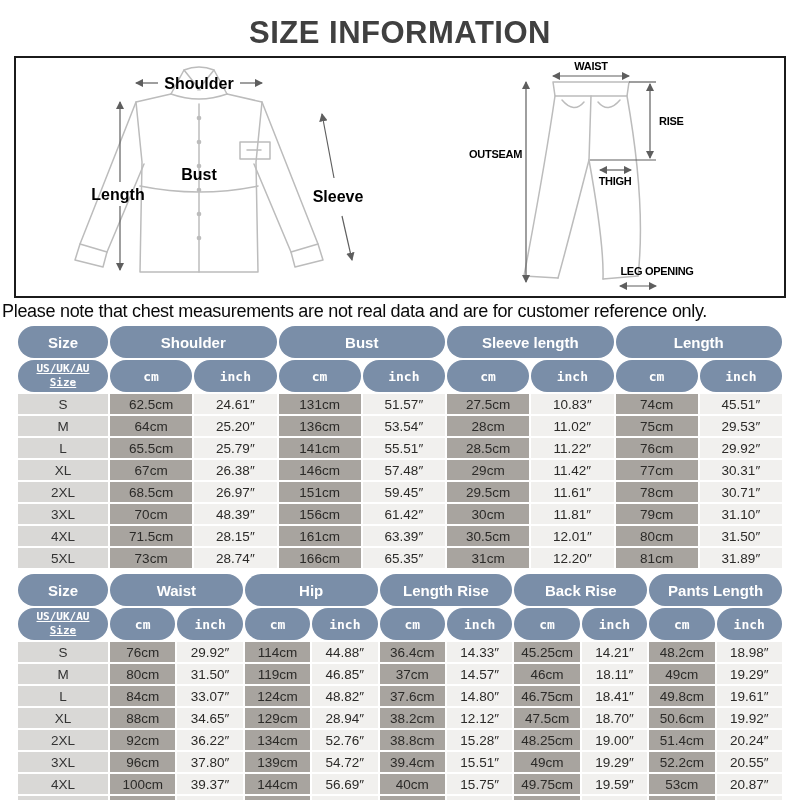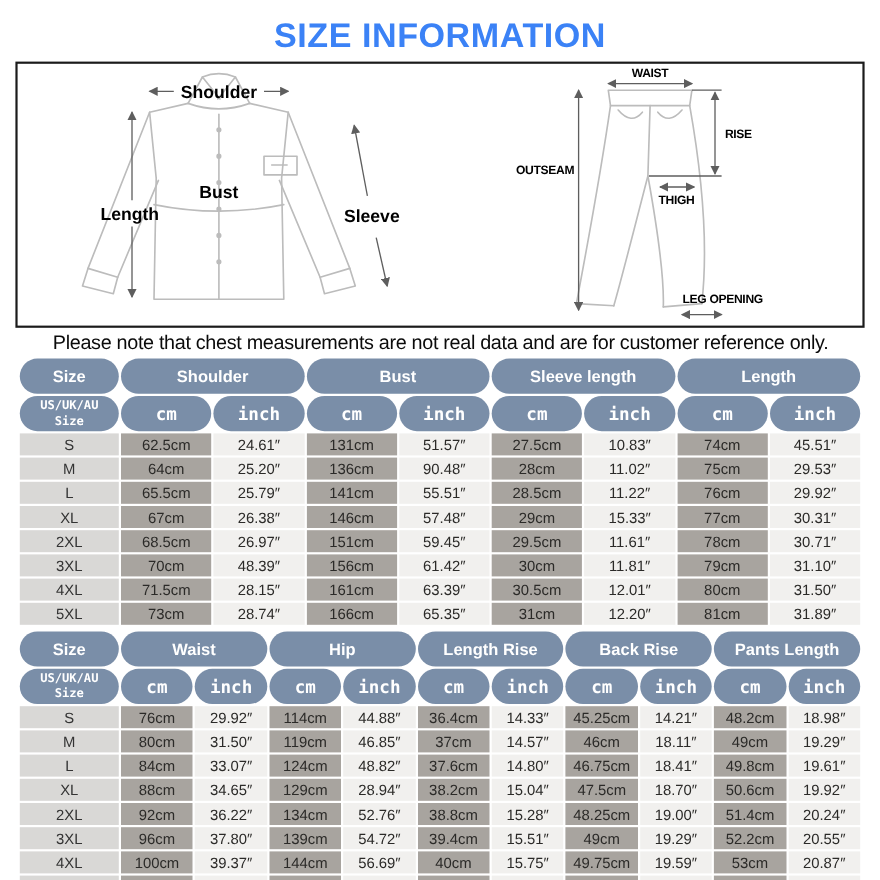--- a/index.html
+++ b/index.html
@@ -1,41 +1,41 @@
 <!DOCTYPE html>
 <html style="--header-bg: #7a8ea8; --cm-cell-bg: #a8a49f; --inch-cell-bg: #f1f0ee; --size-cell-bg: #d9d8d6;"><head>
 <meta charset="utf-8">
 <style>
   html,body{margin:0;padding:0;background:#fff;}
   body{width:800px;height:800px;overflow:hidden;font-family:"Liberation Sans",sans-serif;}
 
-  .page-title{margin:14px 0 0 0;text-align:center;font-size:31px;font-weight:bold;color:#3b82f6;
+  .page-title{margin:14px 0 0 0;text-align:center;font-size:31px;font-weight:bold;color:#404040;
     font-family:"Liberation Sans",sans-serif;letter-spacing:0.5px;line-height:38px;}
 
   .diagram-box{margin:4px 14px 0 14px;height:238px;border:2px solid #1b1b1b;display:flex;overflow:hidden;}
   .pane{flex:0 0 auto;}
   .pane-shirt{width:360px;}
   .pane-pants{width:408px;}
   svg text{font-family:"Liberation Sans",sans-serif;fill:#000;}
   .big-lab{font-size:16px;font-weight:bold;}
   .sm-lab{font-size:11px;font-weight:bold;letter-spacing:-0.3px;}
   .garment{stroke:#bcbcbc;stroke-width:1.5;fill:none;stroke-linejoin:round;stroke-linecap:round;}
   .arrow{stroke:#5e5e5e;stroke-width:1.2;fill:none;}
 
   .note-line{font-size:18px;letter-spacing:-0.3px;color:#0a0a0a;white-space:nowrap;
-    padding:3px 0 2px 2px;line-height:21px;margin-left:46px;}
+    padding:3px 0 2px 2px;line-height:21px;}
 
   table.size-table{border-collapse:separate;border-spacing:2px;width:768px;margin:0 auto;table-layout:fixed;}
   table.size-table + table.size-table{margin-top:2px;}
   .c-size{width:90px;}
   th{font-weight:bold;color:#fff;background:var(--header-bg,#7a8ea8);border-radius:16px;}
   .group-row th{height:30px;font-size:15px;}
-  .unit-row th{height:30px;font-family:"DejaVu Sans Mono",monospace;font-size:16px;font-weight:bold;}
+  .unit-row th{height:30px;font-family:"DejaVu Sans Mono",monospace;font-size:13px;font-weight:bold;}
   .unit-row th.region{font-size:11px;line-height:1.25;}
-  .region .rl{display:block;}
+  .region .rl{display:block;text-decoration:underline;}
   .data-row td{height:18px;text-align:center;font-size:13.5px;color:#2b2a28;
     font-family:"Liberation Sans","DejaVu Sans",sans-serif;}
   .data-row td:first-child{background:var(--size-cell-bg,#d9d8d6);color:#333;}
   .data-row td:nth-child(even){background:var(--cm-cell-bg,#a8a49f);}
   .data-row td:nth-child(odd):not(:first-child){background:var(--inch-cell-bg,#f1f0ee);}
 </style>
 </head>
 <body>
 
 <h1 class="page-title">SIZE INFORMATION</h1>
@@ -170,21 +170,21 @@
         <td>74cm</td>
         <td>45.51″</td>
       </tr>
 
       <tr class="data-row">
         <td>M</td>
 
       <td>64cm</td>
         <td>25.20″</td>
         <td>136cm</td>
-        <td>90.48″</td>
+        <td>53.54″</td>
         <td>28cm</td>
         <td>11.02″</td>
         <td>75cm</td>
         <td>29.53″</td>
       </tr>
 
       <tr class="data-row">
         <td>L</td>
 
       <td>65.5cm</td>
@@ -198,21 +198,21 @@
       </tr>
 
       <tr class="data-row">
         <td>XL</td>
 
       <td>67cm</td>
         <td>26.38″</td>
         <td>146cm</td>
         <td>57.48″</td>
         <td>29cm</td>
-        <td>15.33″</td>
+        <td>11.42″</td>
         <td>77cm</td>
         <td>30.31″</td>
       </tr>
 
       <tr class="data-row">
         <td>2XL</td>
 
       <td>68.5cm</td>
         <td>26.97″</td>
         <td>151cm</td>
@@ -343,21 +343,21 @@
       </tr>
 
       <tr class="data-row">
         <td>XL</td>
 
       <td>88cm</td>
         <td>34.65″</td>
         <td>129cm</td>
         <td>28.94″</td>
         <td>38.2cm</td>
-        <td>15.04″</td>
+        <td>12.12″</td>
         <td>47.5cm</td>
         <td>18.70″</td>
         <td>50.6cm</td>
         <td>19.92″</td>
       </tr>
 
       <tr class="data-row">
         <td>2XL</td>
 
       <td>92cm</td>

